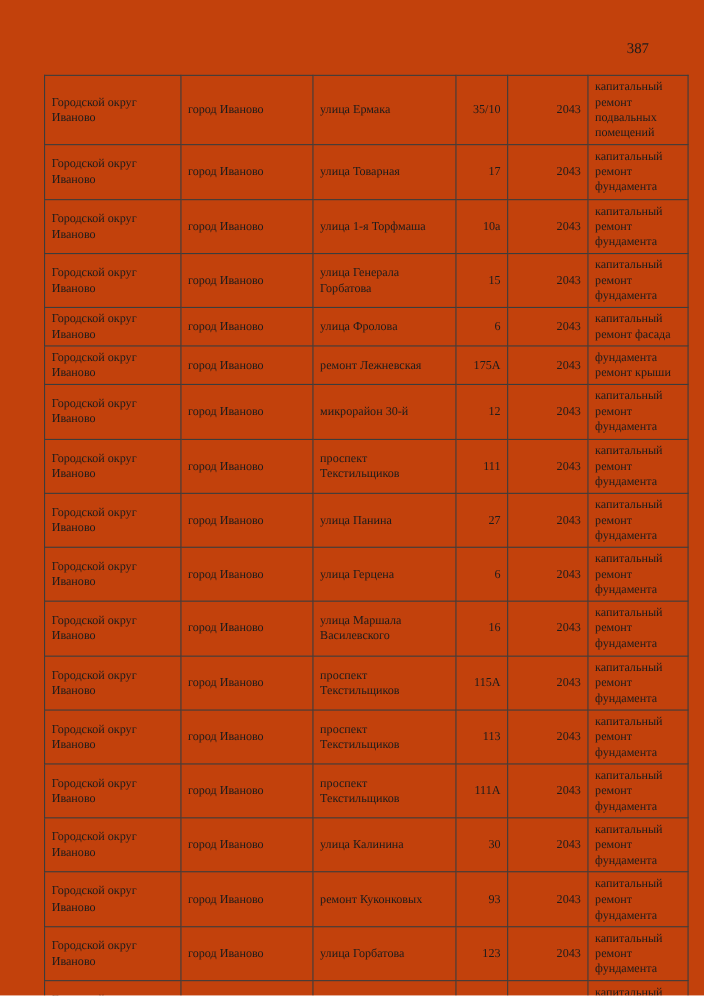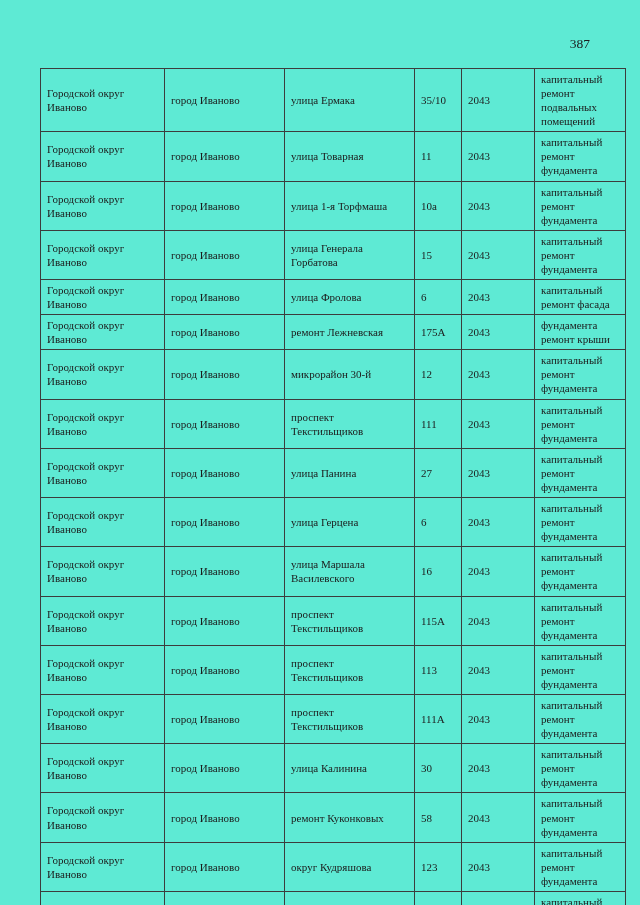--- a/index.html
+++ b/index.html
@@ -4,21 +4,21 @@
 <style>
   html, body {
     margin: 0;
     padding: 0;
     background: #ffffff;
   }
   .page {
     position: relative;
     width: 640px;
     height: 905px;
-    background: #5eead4;
+    background: #c2410c;
     font-family: "Liberation Serif", "DejaVu Serif", serif;
     color: #1c1c1c;
     overflow: hidden;
   }
   .page-number {
     position: absolute;
     top: 36px;
     right: 50px;
     font-size: 13.5px;
   }
@@ -32,21 +32,21 @@
     font-size: 11px;
     line-height: 1.28;
   }
   table.main-table td {
     border: 1px solid #3c3c3c;
     padding: 3px 6px;
     vertical-align: middle;
     word-wrap: break-word;
   }
   td.center {
-    text-align: left;
+    text-align: right;
   }
   col.c-district { width: 124px; }
   col.c-city     { width: 120px; }
   col.c-street   { width: 130px; }
   col.c-house    { width: 47px; }
   col.c-year     { width: 73px; }
   col.c-work     { width: 91px; }
 </style>
 </head>
 <body>
@@ -70,21 +70,21 @@
           <td>город Иваново</td>
           <td>улица Ермака</td>
           <td class="center">35/10</td>
           <td class="center">2043</td>
           <td>капитальный ремонт подвальных помещений</td>
         </tr>
         <tr>
           <td>Городской округ Иваново</td>
           <td>город Иваново</td>
           <td>улица Товарная</td>
-          <td class="center">11</td>
+          <td class="center">17</td>
           <td class="center">2043</td>
           <td>капитальный ремонт фундамента</td>
         </tr>
         <tr>
           <td>Городской округ Иваново</td>
           <td>город Иваново</td>
           <td>улица 1-я Торфмаша</td>
           <td class="center">10а</td>
           <td class="center">2043</td>
           <td>капитальный ремонт фундамента</td>
@@ -182,28 +182,28 @@
           <td>город Иваново</td>
           <td>улица Калинина</td>
           <td class="center">30</td>
           <td class="center">2043</td>
           <td>капитальный ремонт фундамента</td>
         </tr>
         <tr>
           <td>Городской округ Иваново</td>
           <td>город Иваново</td>
           <td>ремонт Куконковых</td>
-          <td class="center">58</td>
-          <td class="center">2043</td>
-          <td>капитальный ремонт фундамента</td>
-        </tr>
-        <tr>
-          <td>Городской округ Иваново</td>
-          <td>город Иваново</td>
-          <td>округ Кудряшова</td>
+          <td class="center">93</td>
+          <td class="center">2043</td>
+          <td>капитальный ремонт фундамента</td>
+        </tr>
+        <tr>
+          <td>Городской округ Иваново</td>
+          <td>город Иваново</td>
+          <td>улица Горбатова</td>
           <td class="center">123</td>
           <td class="center">2043</td>
           <td>капитальный ремонт фундамента</td>
         </tr>
         <tr>
           <td>Городской округ Иваново</td>
           <td>город Иваново</td>
           <td>улица Кудряшова</td>
           <td class="center">107</td>
           <td class="center">2043</td>

